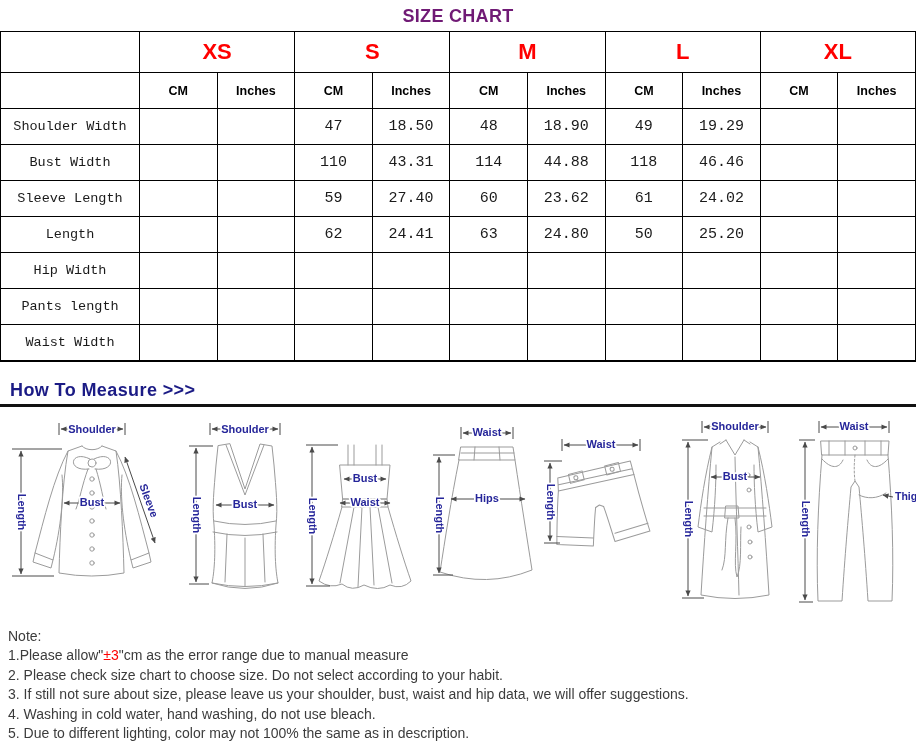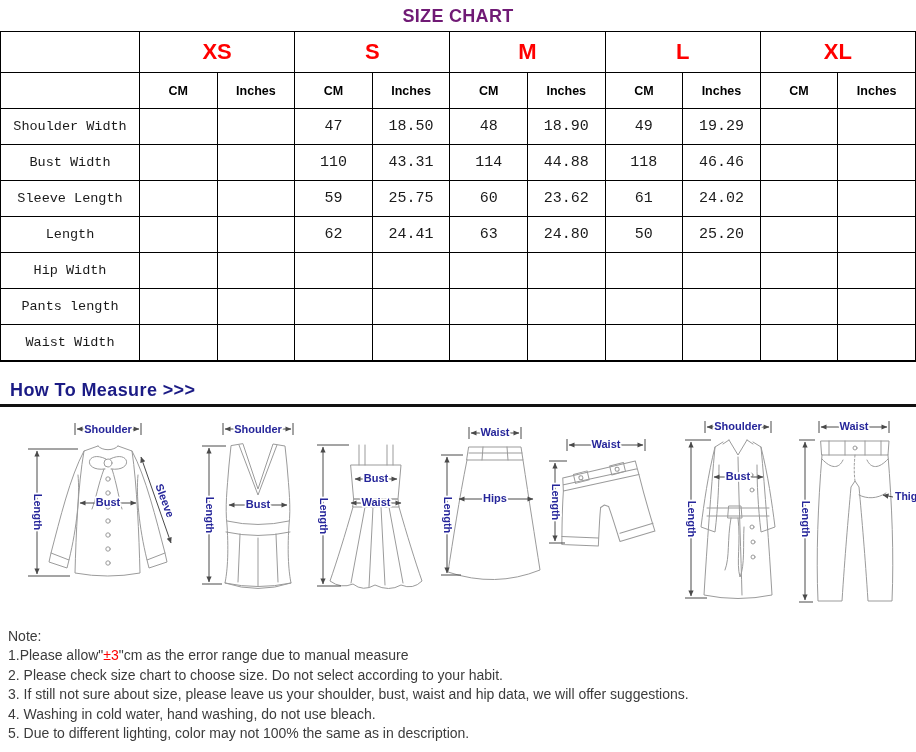--- a/index.html
+++ b/index.html
@@ -34,21 +34,21 @@
   tr.data-row{height:36px;font-family:Liberation Mono, monospace;}
   tr.data-row td{font-size:15px;color:#1a1a1a;}
   tr.data-row td.rlabel{font-size:13.5px;font-weight:normal;}
   .measure-heading{
     margin:18px 0 2px 10px;font-size:18px;font-weight:bold;
     color:var(--navy2);letter-spacing:.4px;
   }
   .divider{height:3px;background:#121212;margin-top:3px;}
   .figs{
     display:flex;justify-content:space-between;align-items:flex-start;
-    padding:8px 2px 0 20px;height:202px;
+    padding:8px 2px 0 4px;height:202px;
   }
   .figs svg{display:block;overflow:visible;}
   .sk{fill:none;stroke:#9b9b9b;stroke-width:1;stroke-linecap:round;stroke-linejoin:round;}
   .ml{stroke:#4a4a4a;stroke-width:1;fill:none;}
   .mt{
     fill:var(--navy);font-family:"Liberation Sans",sans-serif;font-size:11px;
     font-weight:bold;text-anchor:middle;dominant-baseline:middle;
     paint-order:stroke;stroke:#fff;stroke-width:3.5px;stroke-linejoin:round;
   }
   .notes{margin:10px 0 0 8px;font-size:14px;line-height:19.5px;color:#3c3c3c;}
@@ -129,21 +129,21 @@
           <td class="val">118</td>
           <td class="val">46.46</td>
           <td class="val shade"></td>
           <td class="val shade"></td>
         </tr>
         <tr class="data-row">
           <td class="rlabel">Sleeve Length</td>
           <td class="val shade"></td>
           <td class="val shade"></td>
           <td class="val">59</td>
-          <td class="val">25.75</td>
+          <td class="val">27.40</td>
           <td class="val shade">60</td>
           <td class="val shade">23.62</td>
           <td class="val">61</td>
           <td class="val">24.02</td>
           <td class="val shade"></td>
           <td class="val shade"></td>
         </tr>
         <tr class="data-row">
           <td class="rlabel">Length</td>
           <td class="val shade"></td>

